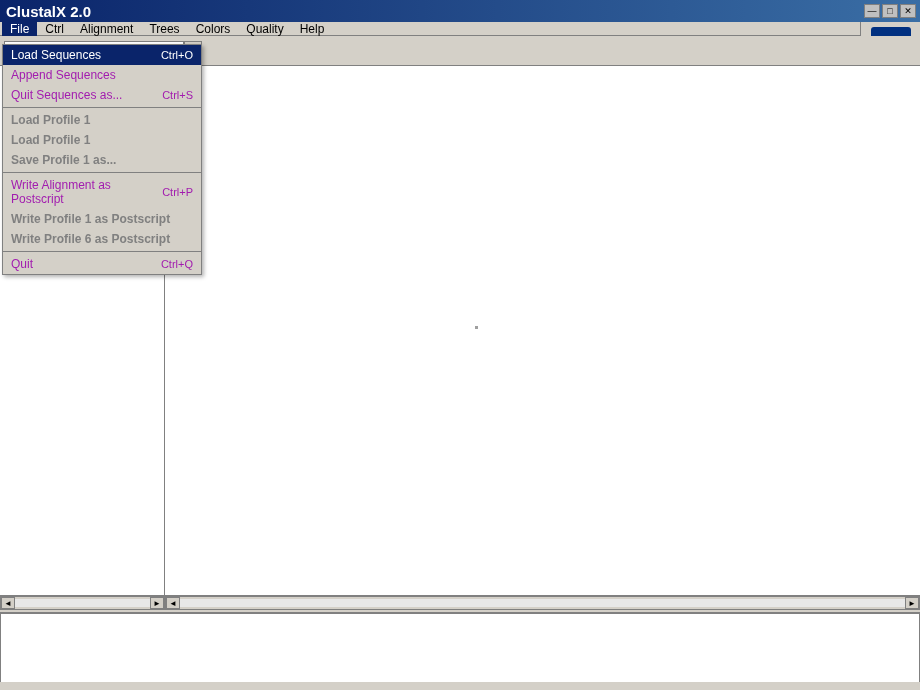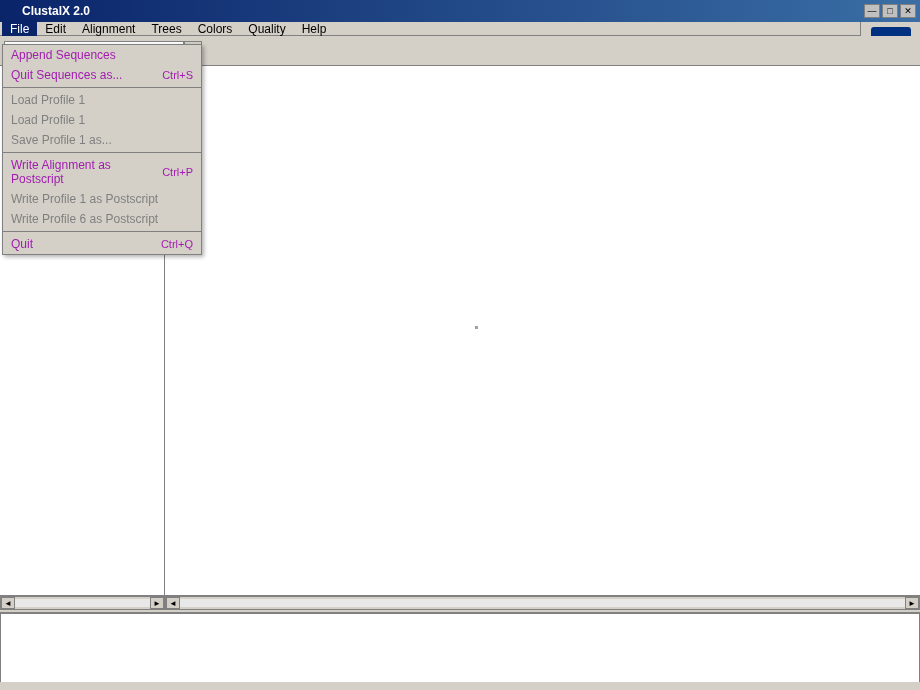--- a/index.html
+++ b/index.html
@@ -17,24 +17,23 @@
     #title-bar {
       background: linear-gradient(to right, #0a246a, #3a6ea5);
       height: 22px;
       display: flex;
       align-items: center;
       justify-content: space-between;
       padding: 0 4px;
       color: white;
     }
     #title-text {
-      font-size: 12px;
+      font-size: 15px;
       font-weight: bold;
       padding-left: 2px;
-      margin-left: 16px;
     }
     #window-controls {
       display: flex;
       gap: 2px;
     }
     .win-btn {
       width: 16px;
       height: 14px;
       background: #c0c0c0;
       border: 1px solid #808080;
@@ -216,20 +215,21 @@
       color: #a21caf;
       font-size: 12px;
     }
     .dropdown-item.highlighted {
       background: #0a246a;
       color: white;
     }
     .dropdown-item.disabled {
       color: #808080;
       cursor: default;
+      font-weight: bold;
     }
     .shortcut {
       color: inherit;
       font-size: 11px;
       margin-left: 20px;
     }
     .dropdown-separator {
       height: 1px;
       background: #808080;
       margin: 2px 0;
@@ -261,21 +261,21 @@
   <span id="title-text">ClustalX 2.0</span>
   <div id="window-controls">
     <div class="win-btn">—</div>
     <div class="win-btn">□</div>
     <div class="win-btn">✕</div>
   </div>
 </div>
 
 <div id="menu-bar">
   <div class="menu-item active">File</div>
-  <div class="menu-item">Edit</div>
+  <div class="menu-item">Ctrl</div>
   <div class="menu-item">Alignment</div>
   <div class="menu-item">Trees</div>
   <div class="menu-item">Colors</div>
   <div class="menu-item">Quality</div>
   <div class="menu-item">Help</div>
 
   <div id="logo-area">
     <svg id="logo-bird" viewBox="0 0 40 40" xmlns="http://www.w3.org/2000/svg">
       <rect width="40" height="40" fill="#003080" rx="3"></rect>
 
@@ -286,20 +286,24 @@
 </div>
 
 <div id="toolbar">
   <select id="toolbar-select">
     <option value=""></option>
   </select>
   <div id="toolbar-arrow">▼</div>
 </div>
 
 <div id="dropdown-menu">
+  <div class="dropdown-item highlighted">
+    <span>Load Sequences</span>
+    <span class="shortcut">Ctrl+O</span>
+  </div>
   <div class="dropdown-item">
     <span>Append Sequences</span>
     <span class="shortcut"></span>
   </div>
   <div class="dropdown-item">
     <span>Quit Sequences as...</span>
     <span class="shortcut">Ctrl+S</span>
   </div>
   <div class="dropdown-separator"></div>
   <div class="dropdown-item disabled">

